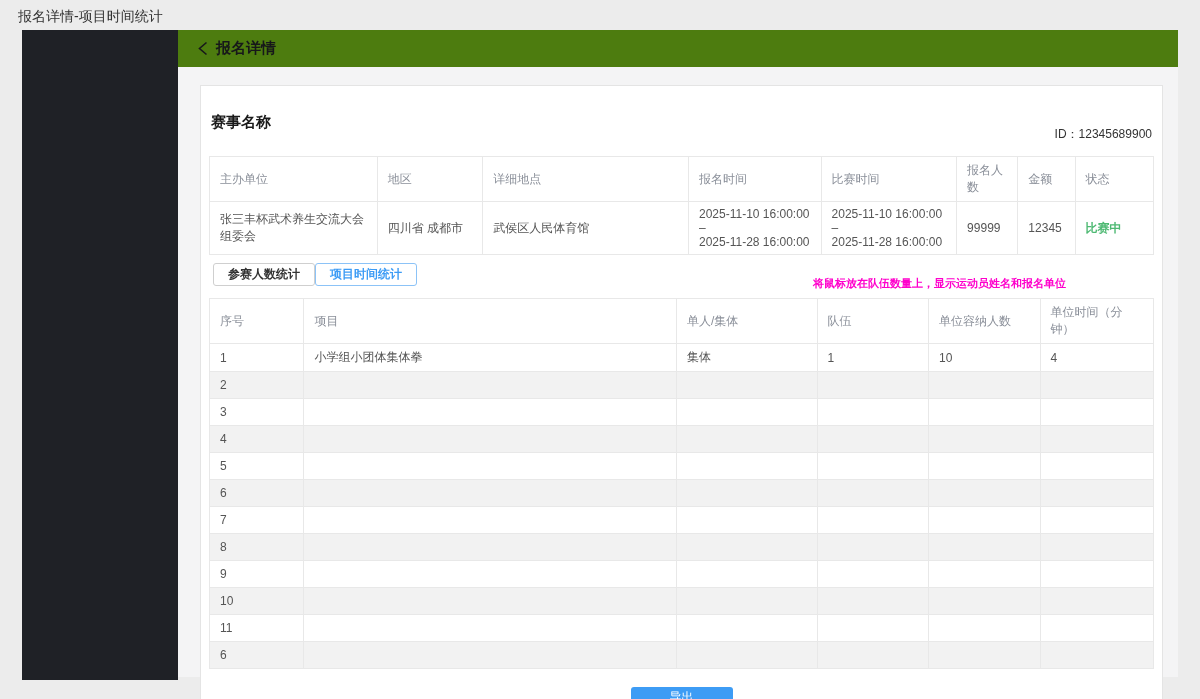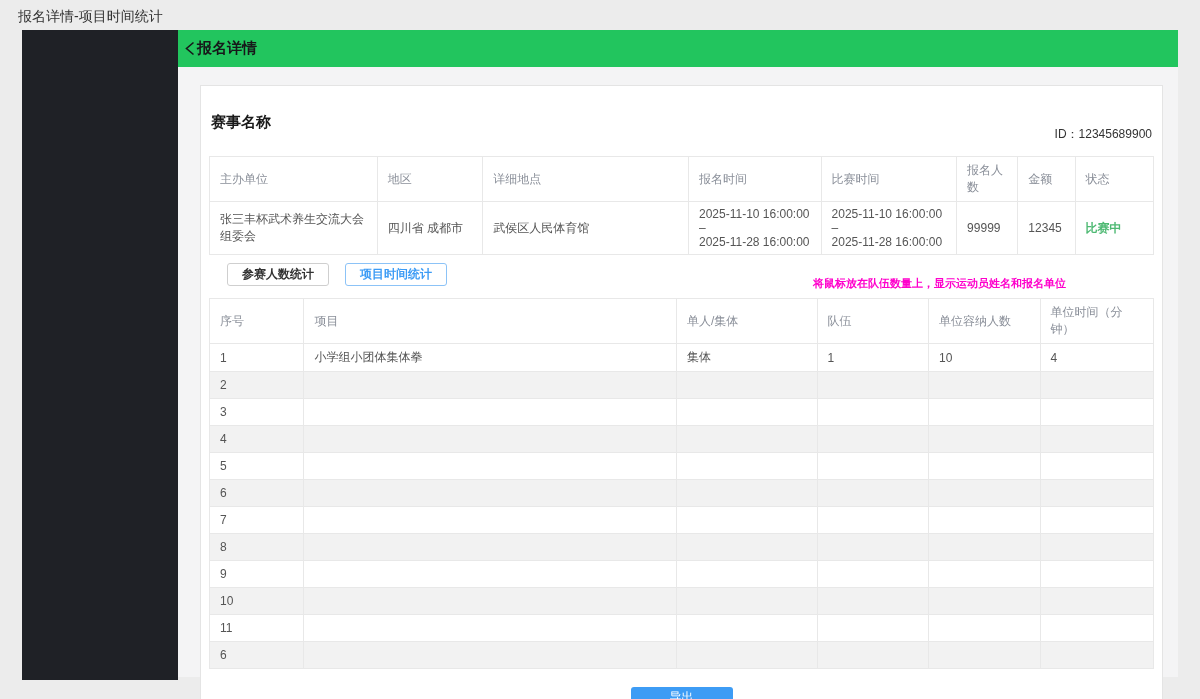--- a/index.html
+++ b/index.html
@@ -19,23 +19,23 @@
     position:absolute; left:22px; top:30px;
     width:156px; height:650px;
     background:var(--sidebar,#1f2126);
   }
   .main{
     position:absolute; left:178px; top:30px;
     width:1000px; height:647px;
     background:#f4f4f5;
   }
   .topbar{
-    height:37px; background:#22c55e;
-    display:flex; align-items:center; gap:1px;
-    padding-left:6px;
+    height:37px; background:#4d7c0f;
+    display:flex; align-items:center; gap:7px;
+    padding-left:19px;
   }
   .back{ display:flex; align-items:center; cursor:pointer; }
   .page-title{ font-size:15px; font-weight:bold; color:#17181a; }
 
   .card{
     position:absolute; left:22px; top:55px;
     width:963px; height:621px;
     background:#fff; border:1px solid #e4e4e4;
     padding:10px 8px 0 8px;
   }
@@ -52,21 +52,21 @@
   }
   th,td{
     border:1px solid #e8e8e8;
     padding:5px 10px; text-align:left;
     font-weight:normal; overflow:hidden;
   }
   th{ color:#8a8f99; height:26px; background:#fff; }
   #info-table td{ height:36px; color:#555; white-space:pre-line; vertical-align:middle; }
   #info-table .status-cell{ color:var(--green,#4eb973); font-weight:bold;border-radius:14px; }
 
-  .tabs{ margin:8px 0 12px 18px; display:flex; gap:16px; }
+  .tabs{ margin:8px 0 12px 4px; display:flex; }
   .tab{
     height:23px; padding:0 14px;
     font-size:12px; font-weight:bold;
     background:#fff; border:1px solid #cfcfcf; border-radius:3px;
     color:#333; cursor:pointer;
     font-family:"Liberation Sans", sans-serif;
   }
   .tab.active{ color:var(--accent,#3d9cf5); border-color:#8cc3f7; }
 
   #project-table th{ height:25px; }

